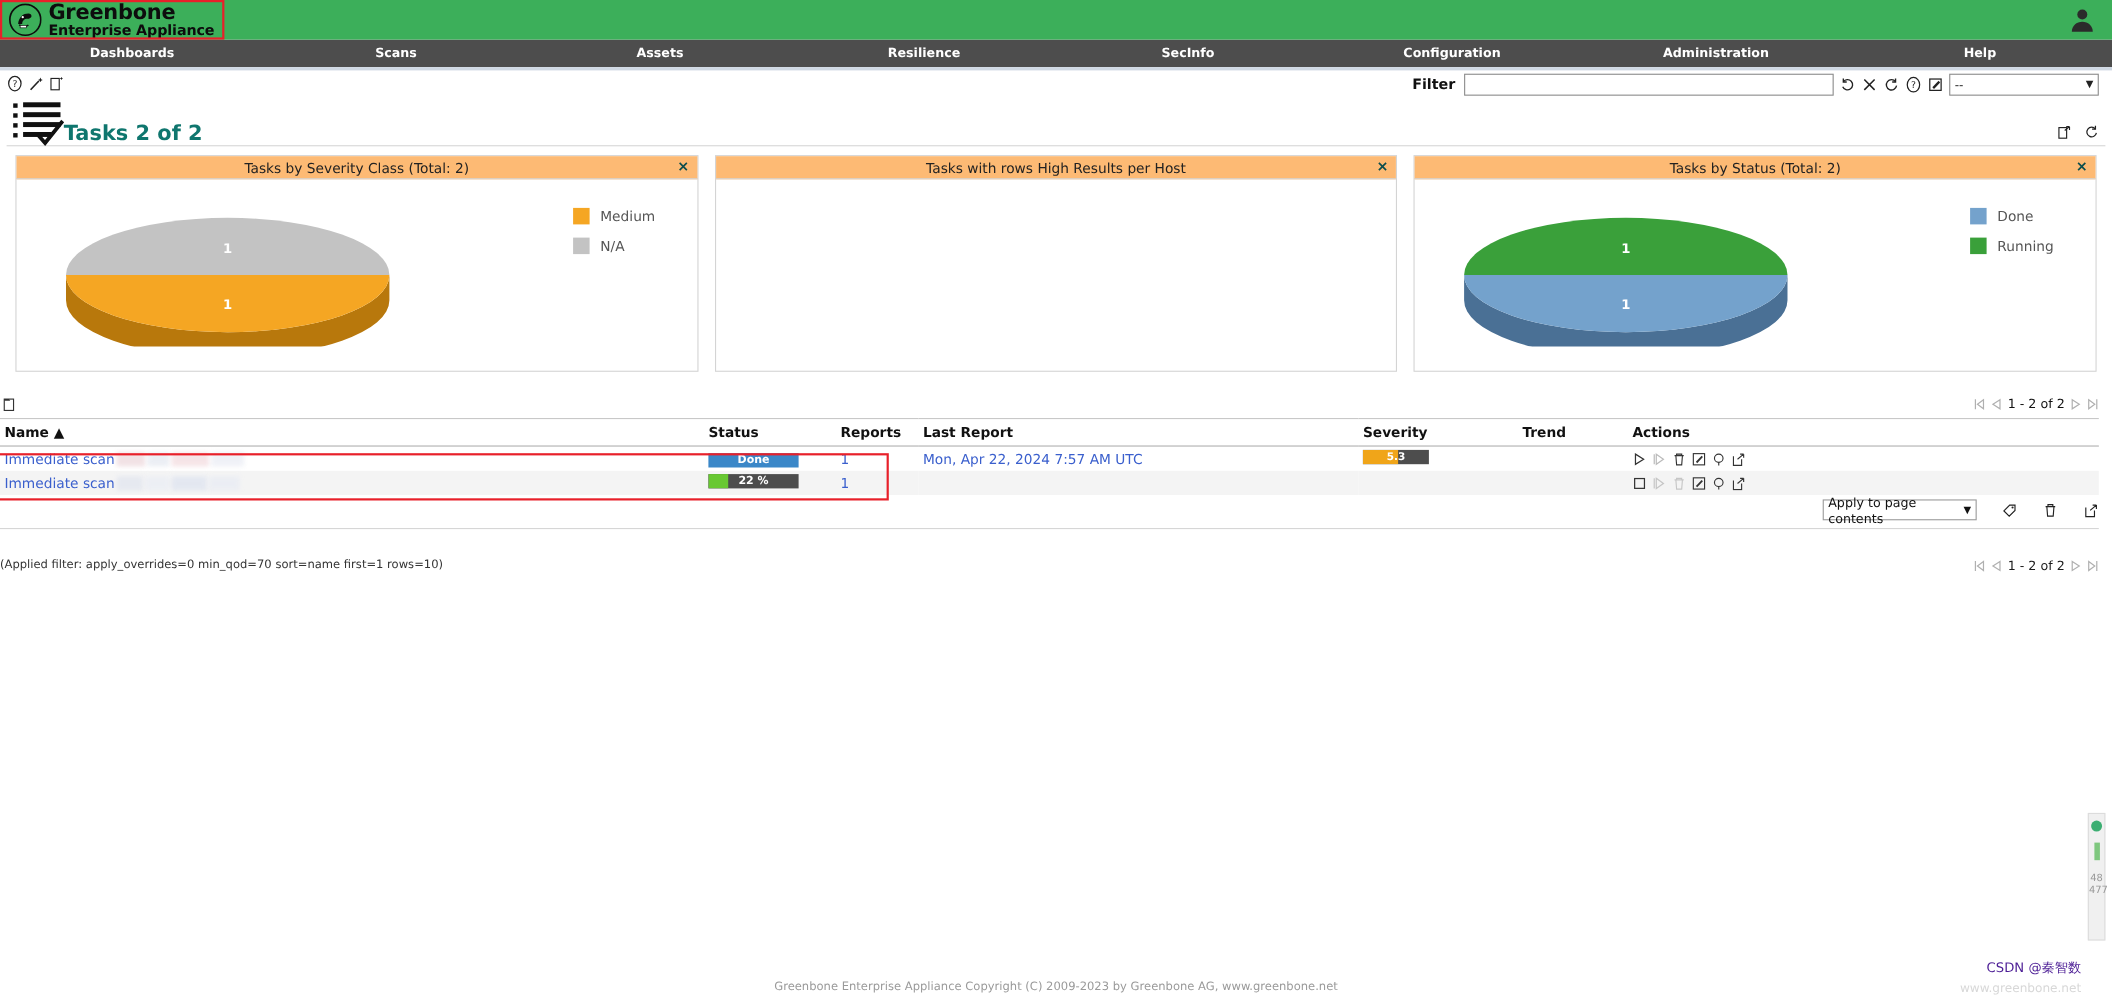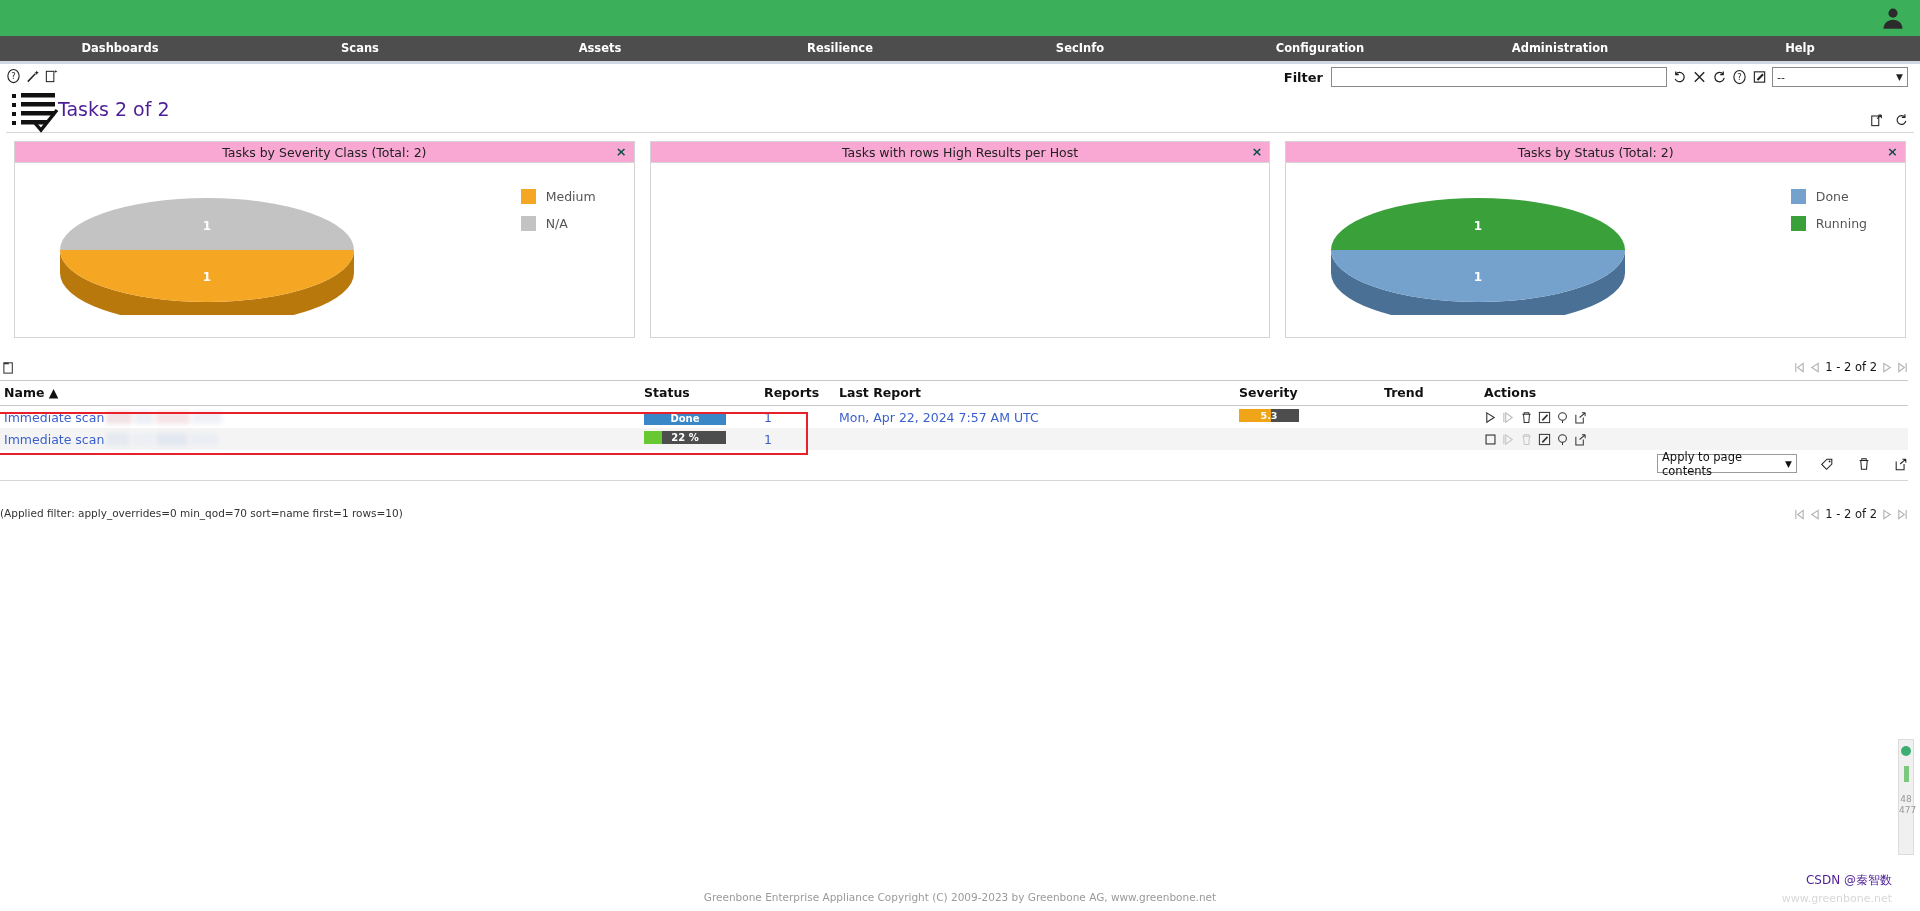--- a/index.html
+++ b/index.html
@@ -42,30 +42,30 @@
     width:136px; height:20px; border:1px solid #8a8a8a; background:#fff;
     display:flex; align-items:center; justify-content:space-between; padding:0 4px;
     font-size:11px; color:#222; cursor:pointer;
   }
   .caret { font-size:9px; }
 
   
   .titlerow { position:relative; height:38px; padding-left:6px; }
   .listicon { position:absolute; left:10px; top:-4px; width:46px; height:42px; }
   .checkmark { position:absolute; left:32px; top:14px; width:28px; height:26px; }
-  .ptitle { position:absolute; left:58px; top:4px; font-size:19px; font-weight:normal; color:#4c1d95; }
+  .ptitle { position:absolute; left:58px; top:16px; font-size:19px; font-weight:bold; color:#0f766e; }
   .title-right { position:absolute; right:12px; top:18px; display:flex; gap:10px; }
   .title-right svg { width:14px; height:15px; cursor:pointer; }
   .hr-line { height:1px; background:#d6d6d6; margin:0 6px; }
 
   
   .dashrow { display:flex; gap:15px; padding:8px 14px 0 14px; }
   .panel { flex:1 1 0; border:1px solid #d4d4d4; background:#fff; }
   .panel-head {
-    height:21px; background:#f9a8d4; border-bottom:1px solid #d4d4d4;
+    height:21px; background:#fdba74; border-bottom:1px solid #d4d4d4;
     display:flex; align-items:center; justify-content:center; position:relative;
   }
   .panel-title { font-size:12.5px; color:#222; }
   .panel-x { position:absolute; right:7px; top:2px; font-size:13px; color:#0b4d4d; cursor:pointer; font-weight:bold; }
   .panel-body { height:174px; position:relative; }
 
   .pie-legend { position:absolute; right:38px; top:26px; }
   .leg-row { display:flex; align-items:flex-end; margin-bottom:12px; }
   .leg-sw { width:15px; height:15px; margin-right:10px; }
   .leg-lab { font-size:12.5px; color:#555; }
@@ -140,20 +140,34 @@
   
   .scrollwidget { position:absolute; right:6px; bottom:56px; width:16px; height:116px; background:#f0f0f0; border:1px solid #dcdcdc; }
   .sw-dot { width:10px; height:10px; border-radius:50%; background:#3cae72; margin:6px auto 0 auto; }
   .sw-bar { width:5px; height:16px; background:#7ec77e; margin:10px auto 0 auto; }
   .sw-num { font-size:9px; color:#999; text-align:center; margin-top:12px; line-height:1.25; }
 </style>
 </head>
 <body>
 
 <div class="topbar">
+  <div class="logo-wrap">
+    <div class="logo-box-outline"></div>
+    <svg class="logo-mark" viewBox="0 0 32 32">
+      <circle cx="16" cy="16" r="15" fill="none" stroke="#0d0d0d" stroke-width="1.6"></circle>
+      <path d="M9 20c1-7 5-10 10-10 2 0 3 1 3 2.5S20 15 18 15c-3 0-5 2-5 5z" fill="#0d0d0d"></path>
+      <path d="M10 21c3 2 7 2 9 0" stroke="#0d0d0d" stroke-width="1.4" fill="none"></path>
+      <circle cx="13.5" cy="13.5" r="1.1" fill="#fff"></circle>
+      <rect x="11" y="21.5" width="6" height="2.3" fill="#fff" stroke="#0d0d0d" stroke-width="0.6"></rect>
+    </svg>
+    <div class="logo-text">
+      <div class="logo-title">Greenbone</div>
+      <div class="logo-sub">Enterprise Appliance</div>
+    </div>
+  </div>
   <svg class="user-icon" viewBox="0 0 24 24">
     <circle cx="12" cy="7.5" r="4.2" fill="#2b2b2b"></circle>
     <path d="M3.2 22c0-5 4-8.4 8.8-8.4S20.8 17 20.8 22z" fill="#2b2b2b"></path>
   </svg>
 </div>
 
 <div class="navbar">
   <div class="nav-item">Dashboards</div>
   <div class="nav-item">Scans</div>
   <div class="nav-item">Assets</div>

